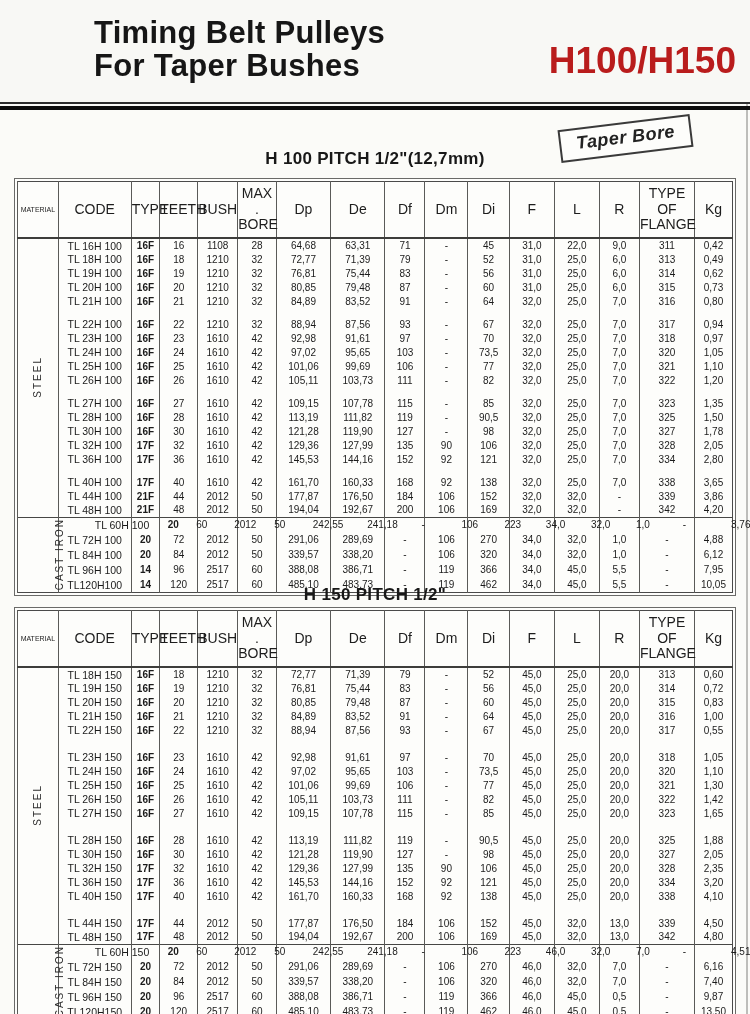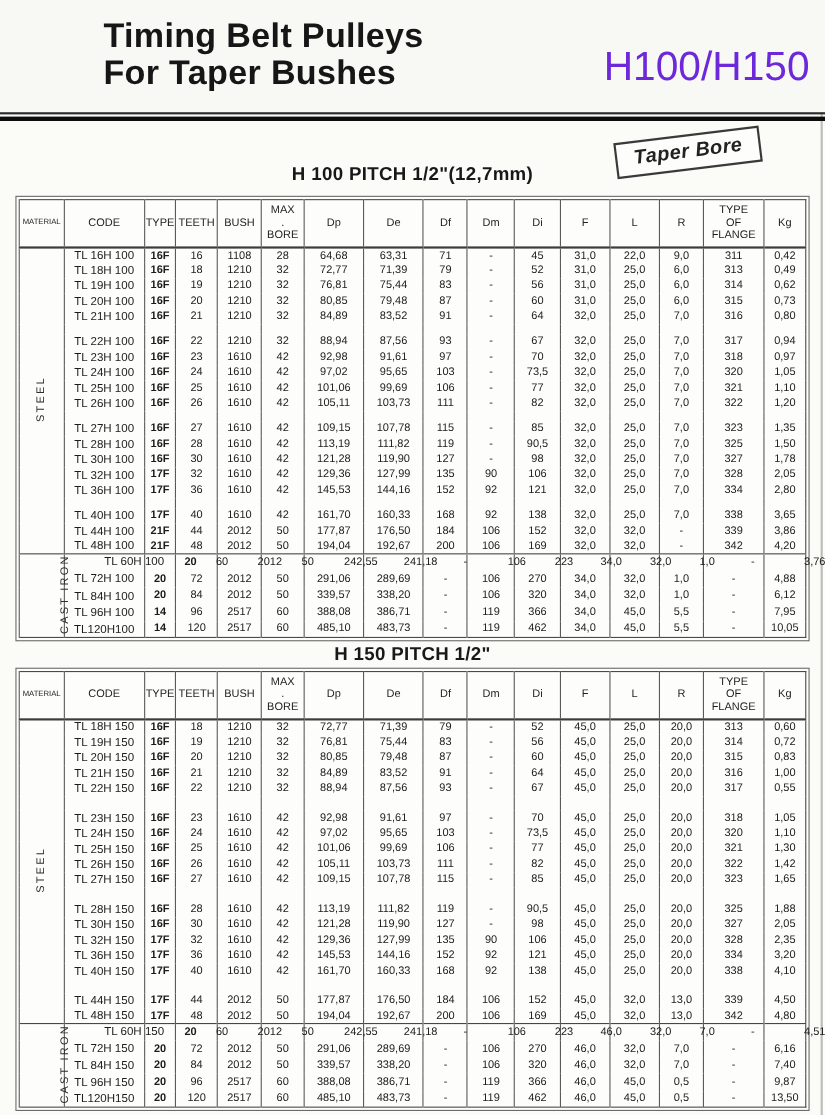--- a/index.html
+++ b/index.html
@@ -9,21 +9,21 @@
 
   
   .scan-top-bar { position:absolute; top:0; left:8px; width:708px; height:5px; background:#141414; }
   .scan-corner-line { position:absolute; top:0; left:715px; width:2px; height:102px; background:#555; }
   .scan-right-edge { position:absolute; top:0; right:2px; width:2px; height:100%; background:#bdbdba; }
 
   
   .masthead { position:absolute; top:0; left:0; width:100%; height:102px; background:#f8f8f5; }
   .title { position:absolute; left:94px; top:16px; font-size:31px; font-weight:bold;
            line-height:1.07; color:#161616; letter-spacing:0.3px; }
-  .model { position:absolute; right:14px; top:40px; font-size:37px; font-weight:normal; color:#6d28d9; }
+  .model { position:absolute; right:14px; top:40px; font-size:37px; font-weight:bold; color:#b91c1c; }
   .rule { position:absolute; top:102px; left:0; width:100%; }
   .rule .thin { height:2px; background:#2e2e2e; }
   .rule .gap { height:2px; }
   .rule .thick { height:4px; background:#0d0d0d; }
 
   .stamp { position:absolute; top:122px; right:58px; transform:rotate(-7deg);
            border:2px solid #3a3a3a; background:#fdfdfb; padding:3px 15px 5px;
            font-size:18px; font-weight:bold; font-style:italic; color:#222; letter-spacing:0.5px; }
 
   .tbl-title { position:absolute; left:0; width:100%; text-align:center;
@@ -37,21 +37,21 @@
 
   .table-wrap { border:1px solid #6a6a68; padding:2px; background:#fdfdfb; }
   table { border-collapse:collapse; table-layout:fixed; width:100%;
           border:1px solid #4a4a4a; background:#fdfdfb; }
   col.c-mat{width:5.7%} col.c-code{width:10.2%} col.c-type{width:4.0%} col.c-teeth{width:5.3%}
   col.c-bush{width:5.6%} col.c-bore{width:5.4%} col.c-dp{width:7.6%} col.c-de{width:7.6%}
   col.c-df{width:5.6%} col.c-dm{width:6.0%} col.c-di{width:5.8%} col.c-f{width:6.3%}
   col.c-l{width:6.3%} col.c-r{width:5.6%} col.c-fl{width:7.7%} col.c-kg{width:5.3%}
 
   th, td { border-left:1px solid #5a5a58; }
-  thead th { border-bottom:2px solid #3d3d3b; font-weight:normal; font-size:10px;
+  thead th { border-bottom:2px solid #3d3d3b; font-weight:normal; font-size:14px;
              color:#1d1d1d; padding:4px 0; line-height:1.12; vertical-align:middle; }
   thead th:first-child { font-size:7px; letter-spacing:0px; }
   tbody td { font-size:10px; height:14px; text-align:center; padding:0 1px;
              color:#1b1b1b; white-space:nowrap; }
   td.code { font-weight:normal; font-size:10.5px; }
   td.type { font-weight:bold; }
   td.material { vertical-align:middle; text-align:center; }
   td.material span { writing-mode:vertical-rl; transform:rotate(180deg);
                      display:inline-block; font-size:10px; letter-spacing:2px; color:#2d2d2d; }
   tr.spacer td { height:9px; }

